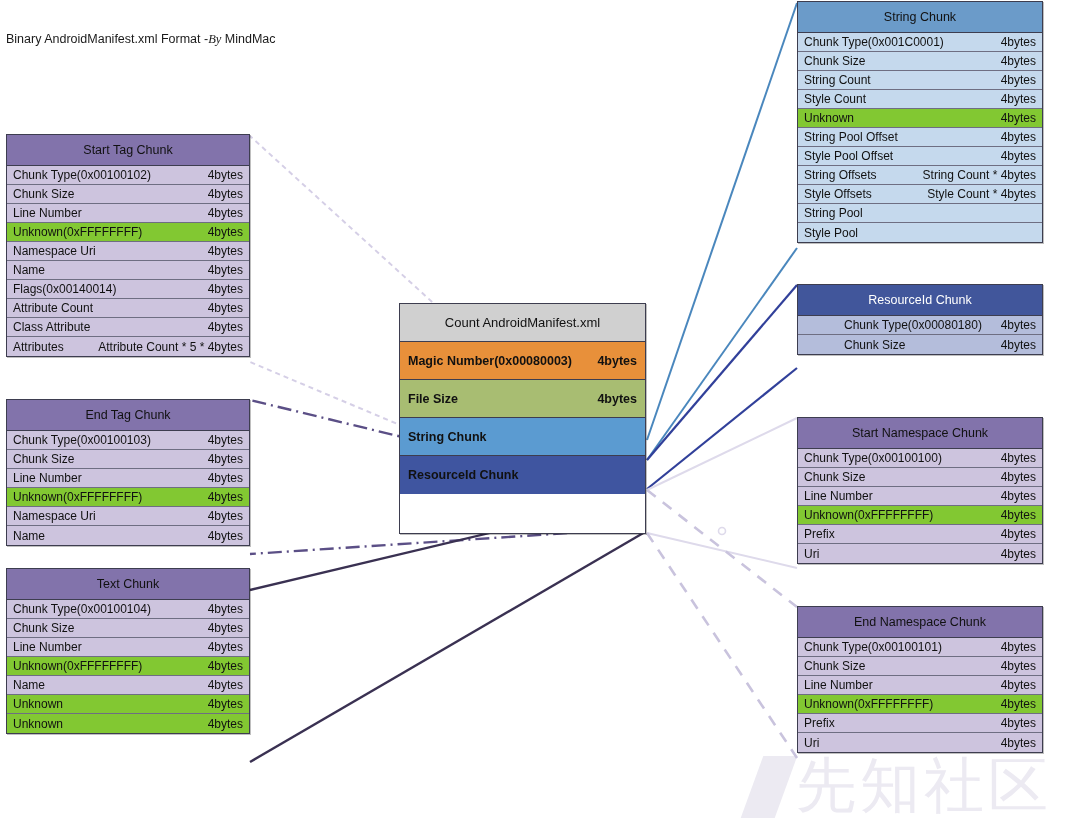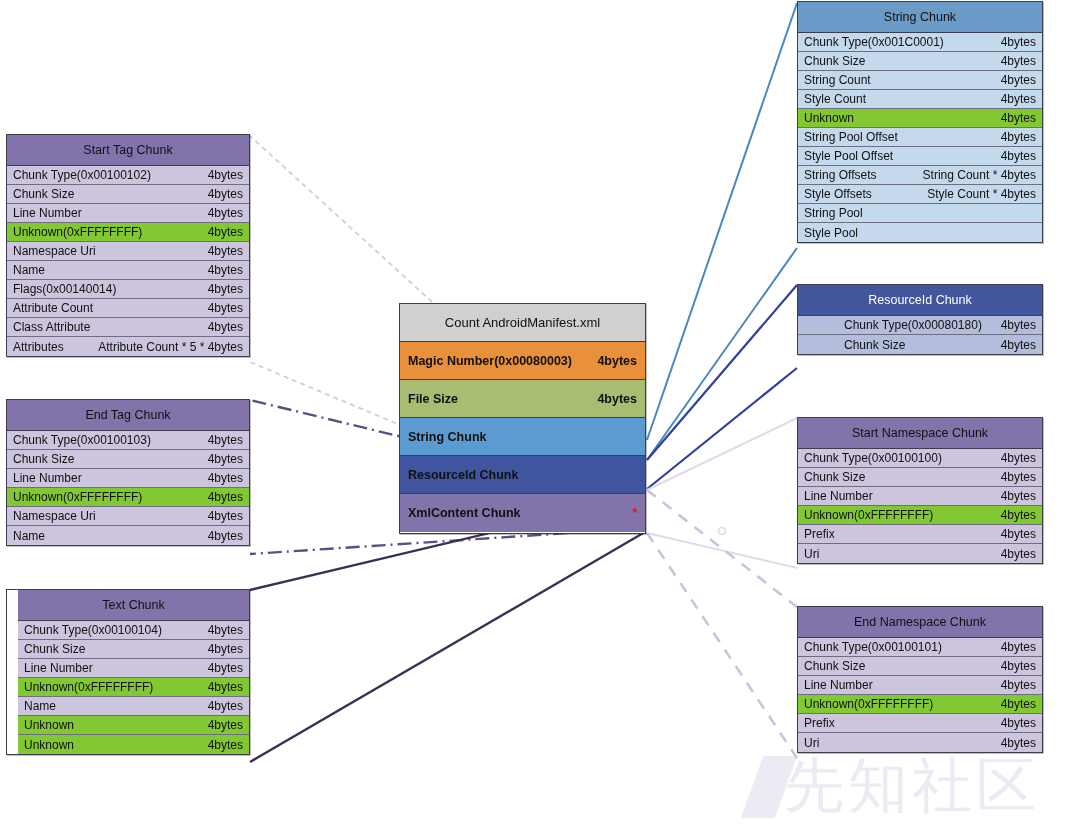--- a/index.html
+++ b/index.html
@@ -33,21 +33,21 @@
     position: absolute;
     left: 0px;
     top: 4px;
     width: 34px;
     height: 62px;
     background: #eceaf2;
     transform: skewX(-20deg);
   }
   #watermark .wm-text {
     position: absolute;
-    left: 32px;
+    left: 44px;
     top: -2px;
     font-size: 60px;
     letter-spacing: 4px;
     color: #eceaf2;
     font-family: "DejaVu Sans", sans-serif;
     line-height: 70px;
     white-space: nowrap;
   }
 
   
@@ -213,44 +213,40 @@
     <line x1="645" y1="496" x2="250" y2="136" stroke="#d5cfe6" stroke-width="2" stroke-dasharray="5 4"></line>
     <line x1="645" y1="528" x2="250" y2="362" stroke="#d5cfe6" stroke-width="2" stroke-dasharray="5 4"></line>
 
     <line x1="645" y1="496" x2="250" y2="400" stroke="#5b4f86" stroke-width="2.4" stroke-dasharray="14 5 2 5"></line>
     <line x1="645" y1="528" x2="250" y2="554" stroke="#5b4f86" stroke-width="2.4" stroke-dasharray="14 5 2 5"></line>
 
     <line x1="645" y1="496" x2="250" y2="590" stroke="#3a3152" stroke-width="2.4"></line>
     <line x1="645" y1="532" x2="250" y2="762" stroke="#3a3152" stroke-width="2.4"></line>
   </svg>
 
+  <div id="doc-title"><span>Binary AndroidManifest.xml Format -</span><span class="by">By</span><span> MindMac</span></div>
 
   <div id="overview">
     <div class="ov-head">Count AndroidManifest.xml</div>
     <div class="ov-row ov-magic">
       <span class="ov-label">Magic Number(0x00080003)</span>
       <span class="ov-size">4bytes</span>
     </div>
     <div class="ov-row ov-filesize">
       <span class="ov-label">File Size</span>
       <span class="ov-size">4bytes</span>
     </div>
     <div class="ov-row ov-string">
       <span class="ov-label">String Chunk</span>
       <span class="ov-size"></span>
     </div>
     <div class="ov-row ov-resid">
       <span class="ov-label">ResourceId Chunk</span>
       <span class="ov-size"></span>
     </div>
-    <div class="ov-row ov-xml">
-      <span class="ov-label">XmlContent Chunk</span>
-        <span class="ov-star">*</span>
-      <span class="ov-size" style="margin-left:auto"></span>
-    </div>
   </div>
 
   <div class="card theme-purple" style="left:6px;  top:134px; width:244px;">
       <div class="card-head">Start Tag Chunk</div>
       <div class="row">
         <span class="rlabel">Chunk Type(0x00100102)</span>
         <span class="rsize">4bytes</span>
       </div>
       <div class="row">
         <span class="rlabel">Chunk Size</span>
@@ -309,21 +305,21 @@
       </div>
       <div class="row">
         <span class="rlabel">Namespace Uri</span>
         <span class="rsize">4bytes</span>
       </div>
       <div class="row">
         <span class="rlabel">Name</span>
         <span class="rsize">4bytes</span>
       </div>
     </div>
-  <div class="card theme-purple" style="left:6px;  top:589px; width:244px;padding-left:11px;">
+  <div class="card theme-purple" style="left:6px;  top:568px; width:244px;">
       <div class="card-head">Text Chunk</div>
       <div class="row">
         <span class="rlabel">Chunk Type(0x00100104)</span>
         <span class="rsize">4bytes</span>
       </div>
       <div class="row">
         <span class="rlabel">Chunk Size</span>
         <span class="rsize">4bytes</span>
       </div>
       <div class="row">

